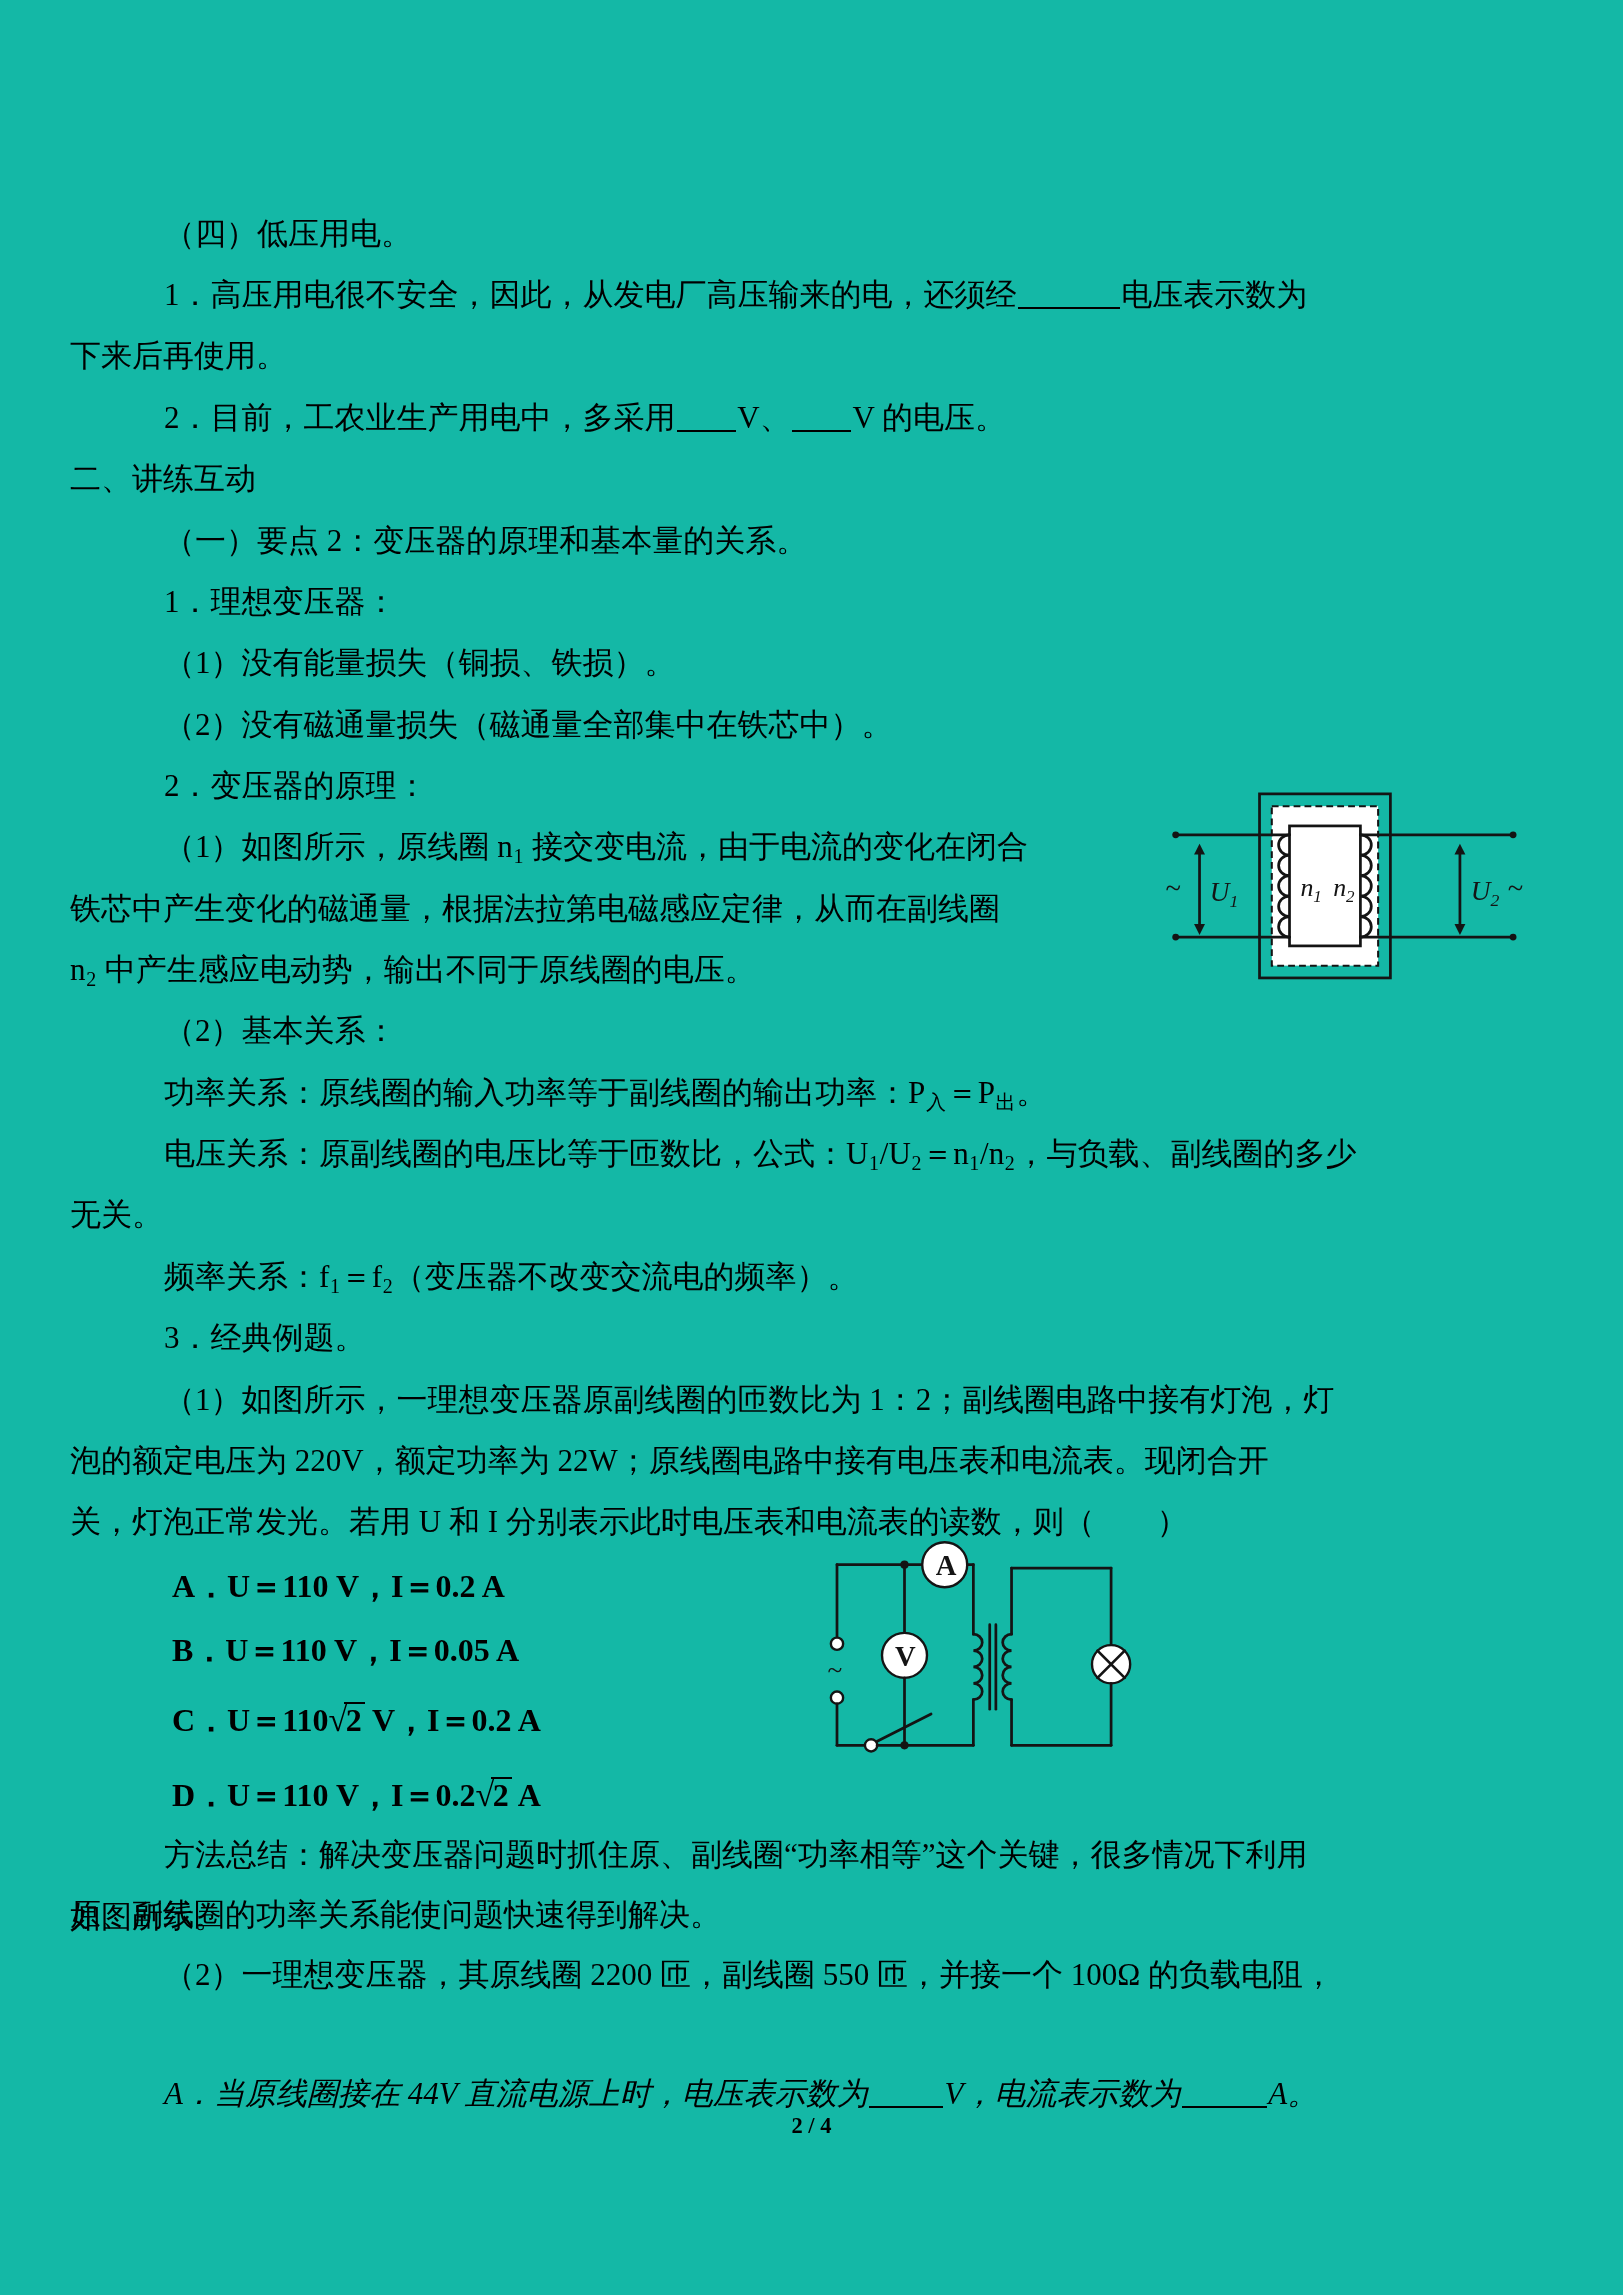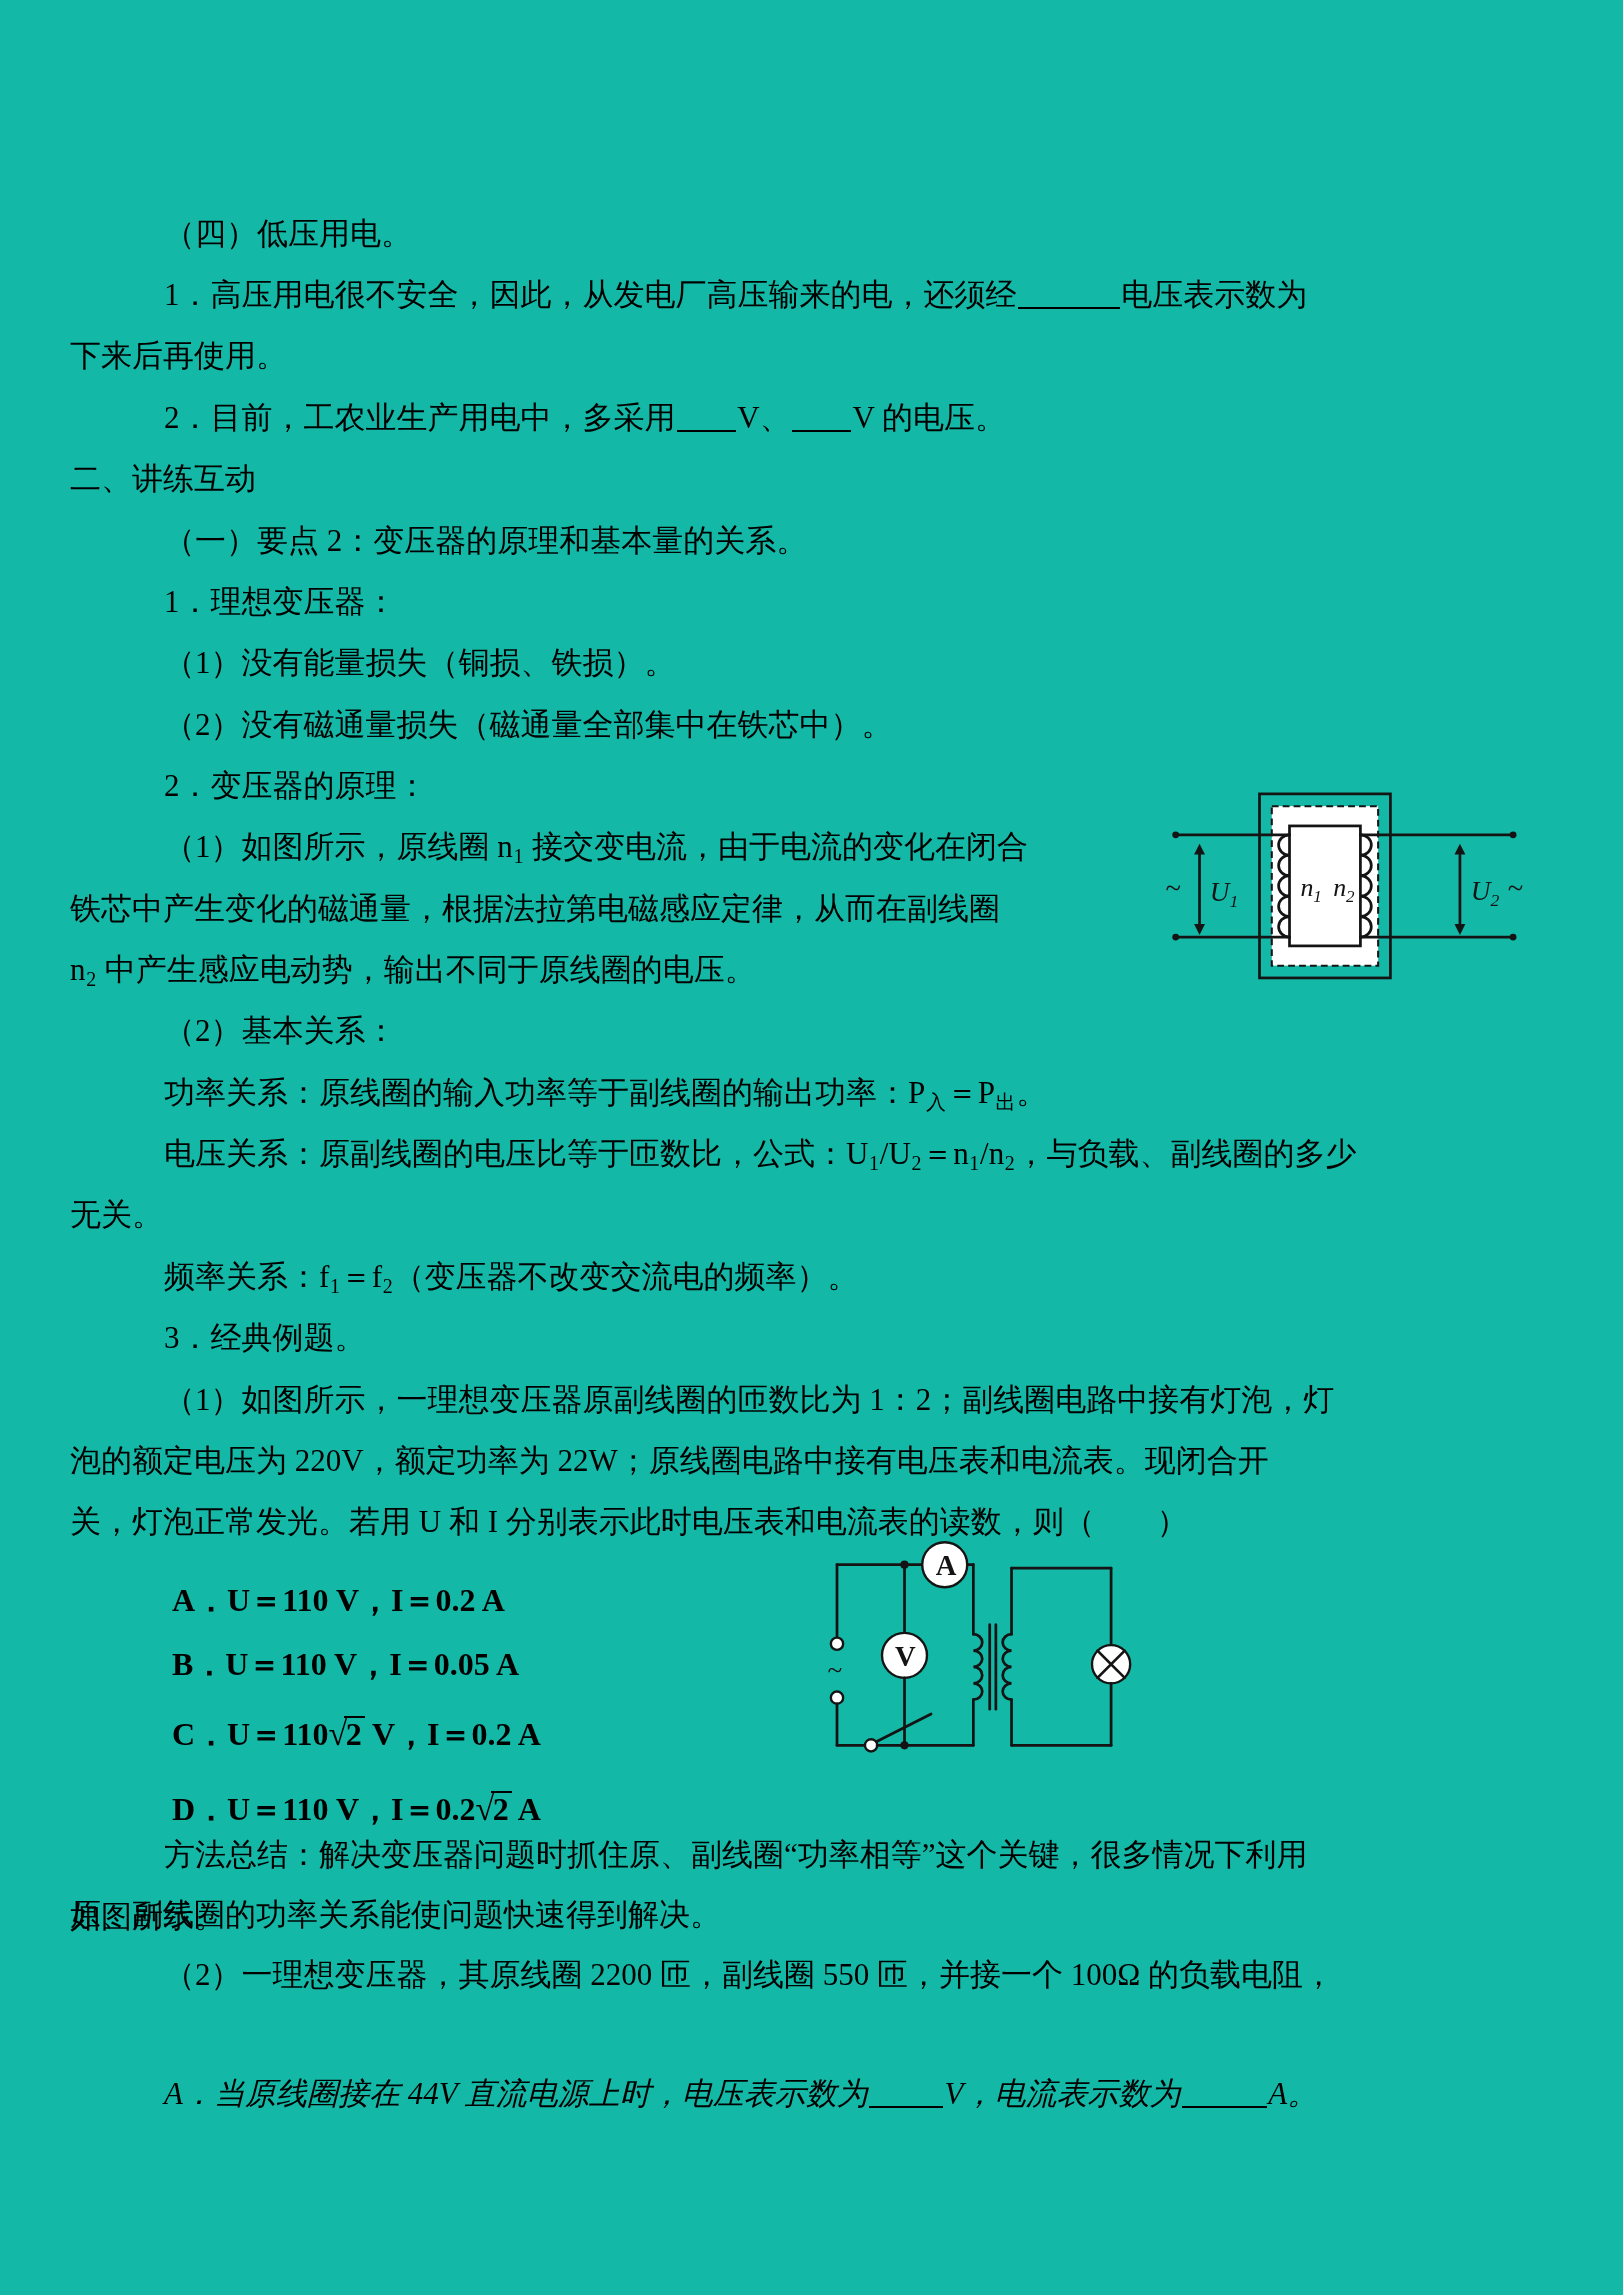--- a/index.html
+++ b/index.html
@@ -11,21 +11,21 @@
     color:#000;
     overflow:hidden;
   }
   .line{
     position:absolute;
     white-space:nowrap;
     font-size:31px;
     line-height:42px;
     color:#000;
   }
-  .line.bold{font-weight:bold;font-size:32px;margin-top:14px;}
+  .line.bold{font-weight:bold;font-size:32px;}
   .sub{
     font-size:20px;
     vertical-align:-6.1px;
     margin:0 0.7px;
   }
   .blank{
     display:inline-block;
     height:5.5px;
     border-bottom:2px solid #000;
     vertical-align:-4.1px;
@@ -171,15 +171,16 @@
       <line class="fig-stroke" x1="344" y1="50" x2="490" y2="50"></line>
       <line class="fig-stroke" x1="490" y1="50" x2="490" y2="163"></line>
       <circle class="fig-open" cx="490" cy="191" r="28" stroke-width="4"></circle>
       <line class="fig-stroke" stroke-width="3.5" x1="470" y1="171" x2="510" y2="211"></line>
       <line class="fig-stroke" stroke-width="3.5" x1="470" y1="211" x2="510" y2="171"></line>
       <line class="fig-stroke" x1="490" y1="219" x2="490" y2="310"></line>
       <line class="fig-stroke" x1="344" y1="310" x2="490" y2="310"></line>
     </svg>
   </div>
 
+  <div class="footer" style="top:2113px;">2 / 4</div>
 
 </div>
 
 
 </body></html>

